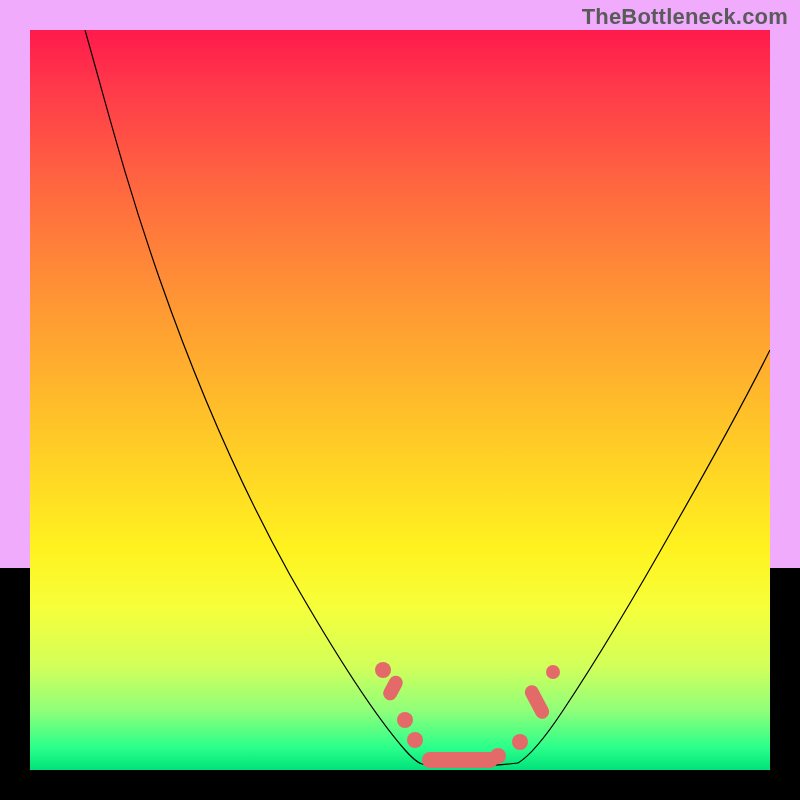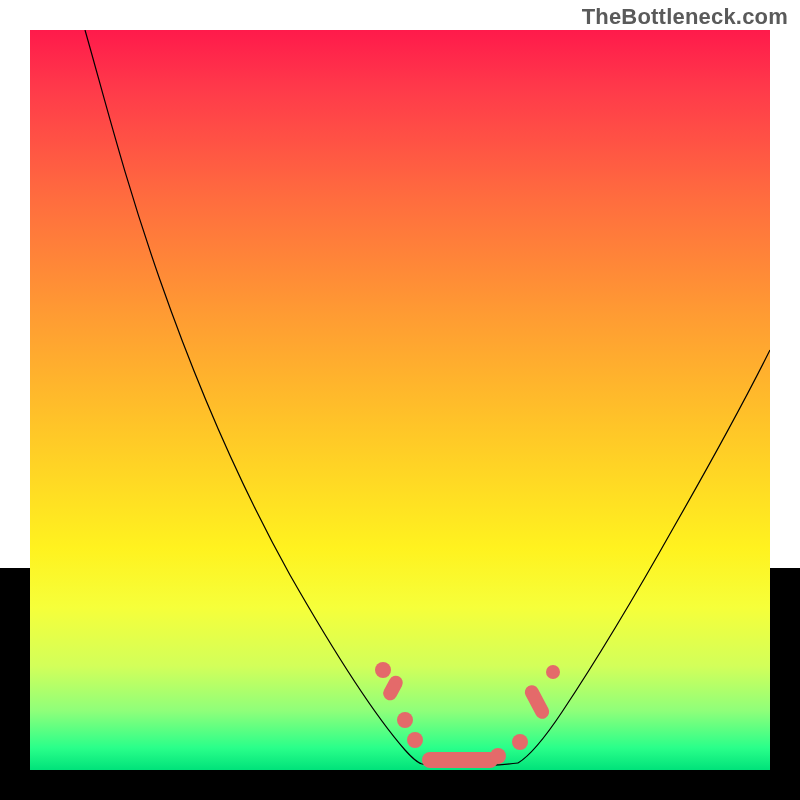--- a/index.html
+++ b/index.html
@@ -10,21 +10,21 @@
     background: #000;
     font-family: Arial, Helvetica, sans-serif;
     overflow: hidden;
   }
   .frame {
     position: absolute;
     left: 0;
     top: 0;
     width: 800px;
     height: 568px;
-    background: #ffffff;
+    background: #f0abfc;
   }
   .plot-area {
     position: absolute;
     left: 30px;
     top: 30px;
     width: 740px;
     height: 740px;
     
     background: linear-gradient(
       to bottom,

